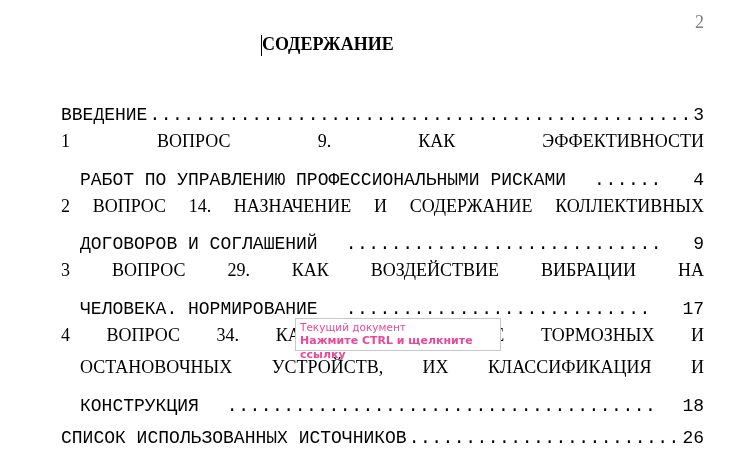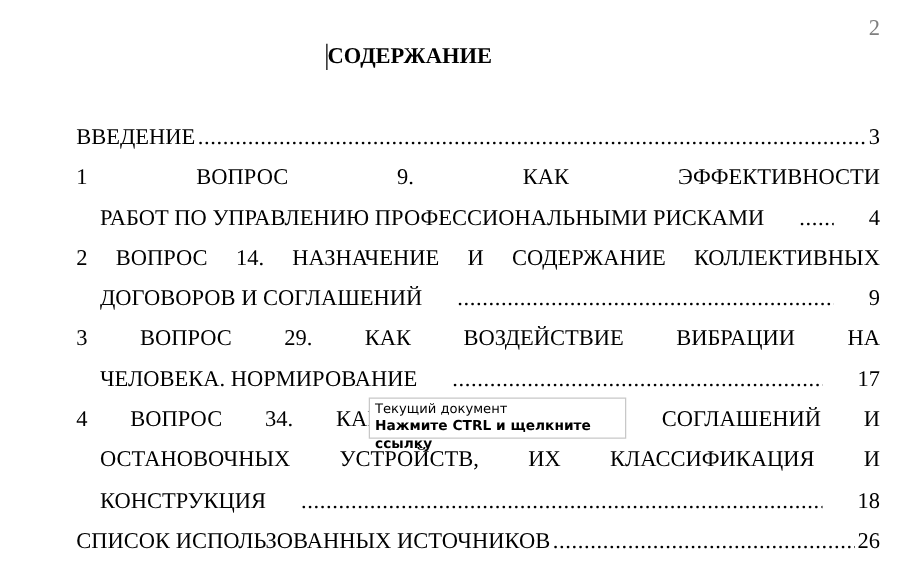--- a/index.html
+++ b/index.html
@@ -15,31 +15,31 @@
   }
   .cursor {
     position: absolute; top: 35px; left: 261px; width: 1px; height: 21px; background: #000;
   }
   .toc { position: absolute; left: 61px; top: 96px; width: 643px; font-size: 18px; }
   .line {
     position: relative; height: 32.3px; line-height: 26px; white-space: nowrap;
   }
   .line.justify { display: flex; justify-content: space-between; }
   .line.indent { padding-left: 19px; gap: 26px; }
-  .leader { display: flex; align-items: flex-start; }
+  .leader { display: flex; align-items: flex-end; font-family: Liberation Mono, monospace; }
   .leader .txt { flex: 0 0 auto; }
   .leader .dots {
     flex: 1 1 auto; overflow: hidden; white-space: nowrap; margin: 0 2px 0 2px;
     letter-spacing: 0.5px;
   }
   .leader .pg { flex: 0 0 auto; }
   .tooltip {
     position: absolute; left: 295px; top: 318px; width: 206px; height: 33px;
     background: #ffffff; border: 1px solid #c8c8c8; box-sizing: border-box;
-    font-family: "DejaVu Sans", "Liberation Sans", sans-serif; color: #000000;
+    font-family: "DejaVu Sans", "Liberation Sans", sans-serif; color: #ec4899;
     padding: 2px 4px; z-index: 5;
   }
   .tooltip .t1 { font-size: 10.5px; line-height: 13px; }
   .tooltip .t2 { font-size: 11px; line-height: 14px; font-weight: bold; }
 </style>
 </head>
 <body>
 
 <div class="page-number">2</div>
 <div class="cursor"></div>
@@ -95,21 +95,21 @@
     <span class="dots">............................................................................................................................................................................................</span>
     <span class="pg">17</span>
   </div>
 
   <div class="line justify">
     <span>4</span>
     <span>ВОПРОС</span>
     <span>34.</span>
     <span>КАКОВО</span>
     <span>НАЗНАЧЕНИЕ</span>
-    <span>СОГЛАШЕНИЙ</span>
+    <span>ТОРМОЗНЫХ</span>
     <span>И</span>
   </div>
   <div class="line justify indent">
     <span>ОСТАНОВОЧНЫХ</span>
     <span>УСТРОЙСТВ,</span>
     <span>ИХ</span>
     <span>КЛАССИФИКАЦИЯ</span>
     <span>И</span>
   </div>
   <div class="line leader indent">

